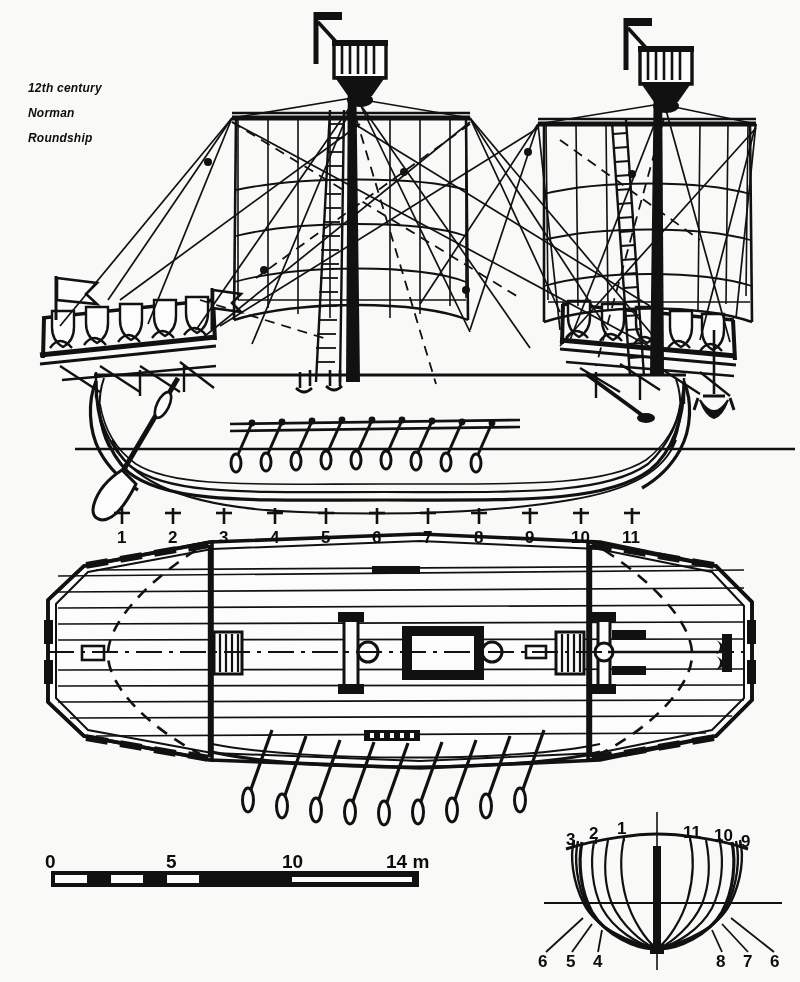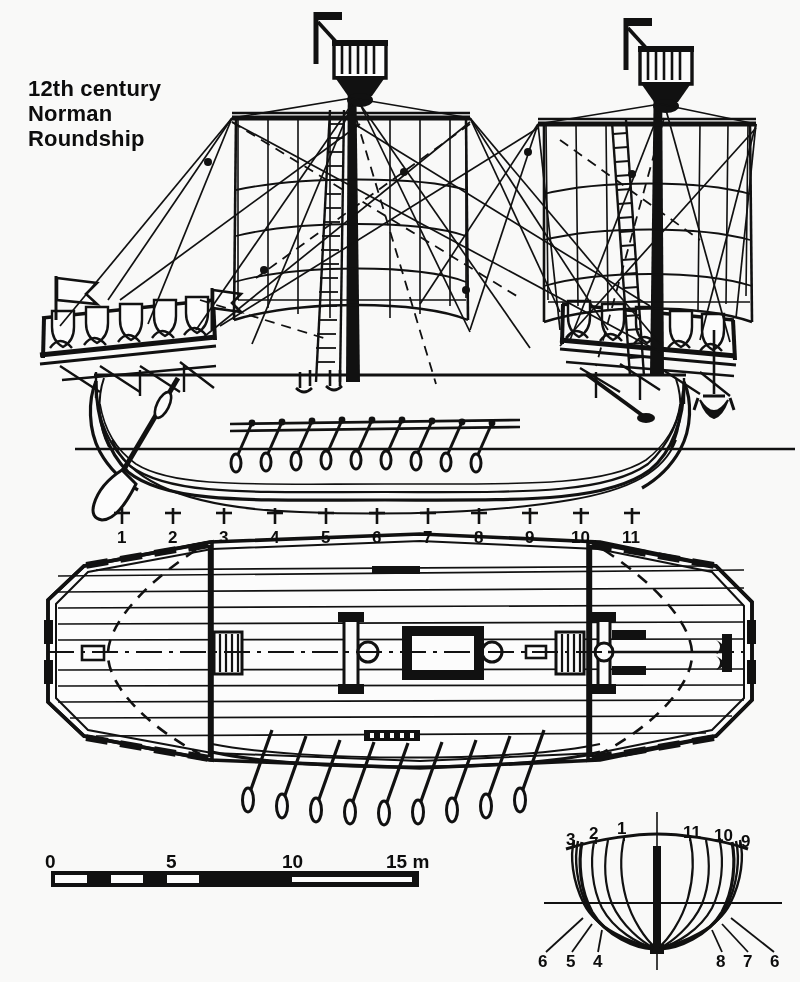--- a/index.html
+++ b/index.html
@@ -19,24 +19,25 @@
     position: absolute;
     left: 0;
     top: 0;
   }
   .ttl {
     position: absolute;
     left: 28px;
     top: 76px;
     font-family: "Liberation Sans", sans-serif;
     font-weight: bold;
-    font-size: 22px;
+    font-size: 12px;
     line-height: 25px;
     color: #0d0d0d;
     letter-spacing: 0.2px;
+    font-style: italic;
   }
   .lbl {
     position: absolute;
     font-family: "Liberation Sans", sans-serif;
     font-weight: bold;
     color: #0d0d0d;
     white-space: nowrap;
   }
   .st-num { font-size: 17px; }
   .sc-num { font-size: 19px; }
@@ -624,21 +625,21 @@
   <div class="lbl st-num" style="left:372px;top:528px;">6</div>
   <div class="lbl st-num" style="left:423px;top:528px;">7</div>
   <div class="lbl st-num" style="left:474px;top:528px;">8</div>
   <div class="lbl st-num" style="left:525px;top:528px;">9</div>
   <div class="lbl st-num" style="left:571px;top:528px;">10</div>
   <div class="lbl st-num" style="left:622px;top:528px;">11</div>
 
   <div class="lbl sc-num" style="left:45px;top:851px;">0</div>
   <div class="lbl sc-num" style="left:166px;top:851px;">5</div>
   <div class="lbl sc-num" style="left:282px;top:851px;">10</div>
-  <div class="lbl sc-num" style="left:386px;top:851px;">15 m</div>
+  <div class="lbl sc-num" style="left:386px;top:851px;">14 m</div>
 
   <div class="lbl bp-num" style="left:566px;top:830px;">3</div>
   <div class="lbl bp-num" style="left:589px;top:824px;">2</div>
   <div class="lbl bp-num" style="left:617px;top:819px;">1</div>
 
   <div class="lbl bp-num" style="left:683px;top:823px;">11</div>
   <div class="lbl bp-num" style="left:714px;top:826px;">10</div>
   <div class="lbl bp-num" style="left:741px;top:832px;">9</div>
 
   <div class="lbl bp-num" style="left:538px;top:952px;">6</div>

